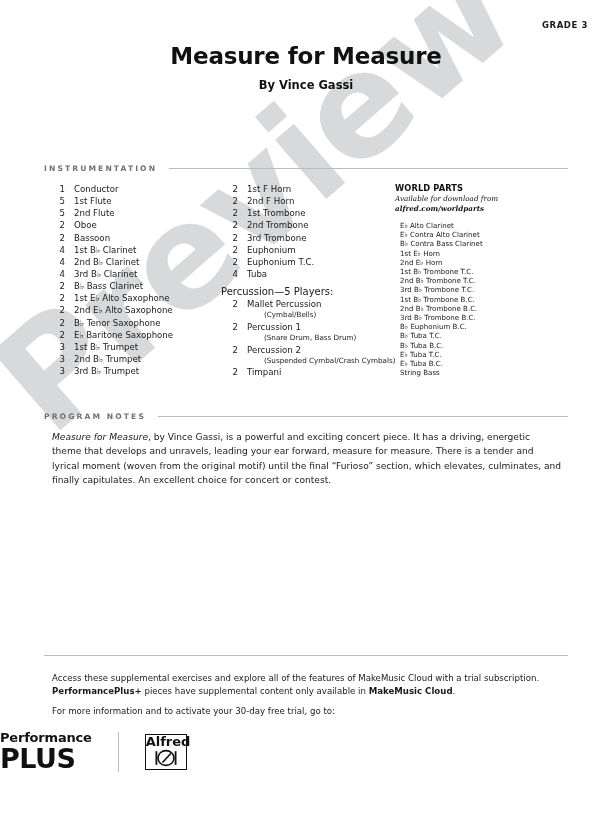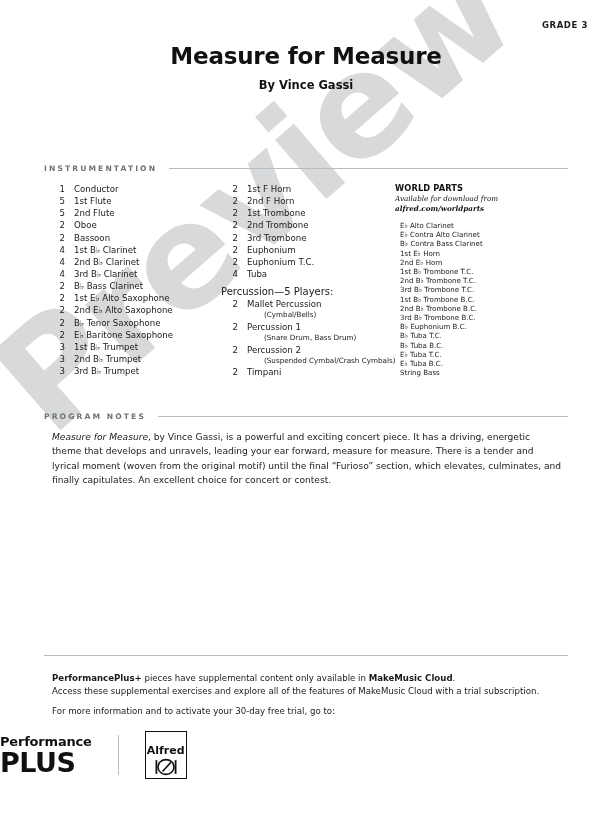--- a/index.html
+++ b/index.html
@@ -267,27 +267,27 @@
     height: 40px;
     background: #b9bcbe;
   }
   .alfred {
     width: 42px;
     text-align: center;
   }
   .alfred .nm {
     display: block;
     font-family: "DejaVu Sans", sans-serif;
-    font-size: 11px;
+    font-size: 13px;
     font-weight: bold;
     color: #111;
     line-height: 11px;
     border: 1.5px solid #111;
     border-bottom: none;
-    padding: 13px 0 0 0;
+    padding: 1px 0 0 0;
   }
   .alfred .mark {
     display: flex;
     align-items: center;
     justify-content: center;
     border: 1.5px solid #111;
     border-top: none;
     height: 22px;
   }
 </style>
@@ -472,24 +472,24 @@
       <span class="rule"></span>
     </div>
 
     <div class="notes">
       <i>Measure for Measure</i><span>, by Vince Gassi, is a powerful and exciting concert piece. It has a driving, energetic theme that develops and unravels, leading your ear forward, measure for measure. There is a tender and lyrical moment (woven from the original motif) until the final “Furioso” section, which elevates, culminates, and finally capitulates. An excellent choice for concert or contest.</span>
     </div>
 
     <div class="footer-rule"></div>
 
     <div class="footer">
+      <div>Access these supplemental exercises and explore all of the features of MakeMusic Cloud with a trial subscription.</div>
       <div>
         <b>PerformancePlus+</b><span> pieces have supplemental content only available in </span><b>MakeMusic Cloud</b><span>.</span>
       </div>
-      <div>Access these supplemental exercises and explore all of the features of MakeMusic Cloud with a trial subscription.</div>
       <div class="gap"></div>
       <div>For more information and to activate your 30-day free trial, go to:</div>
     </div>
 
     <div class="logos">
       <div class="pplus">
         <span class="w1">Performance</span>
         <span class="w2">PLUS</span>
       </div>
       <div class="logo-div"></div>

